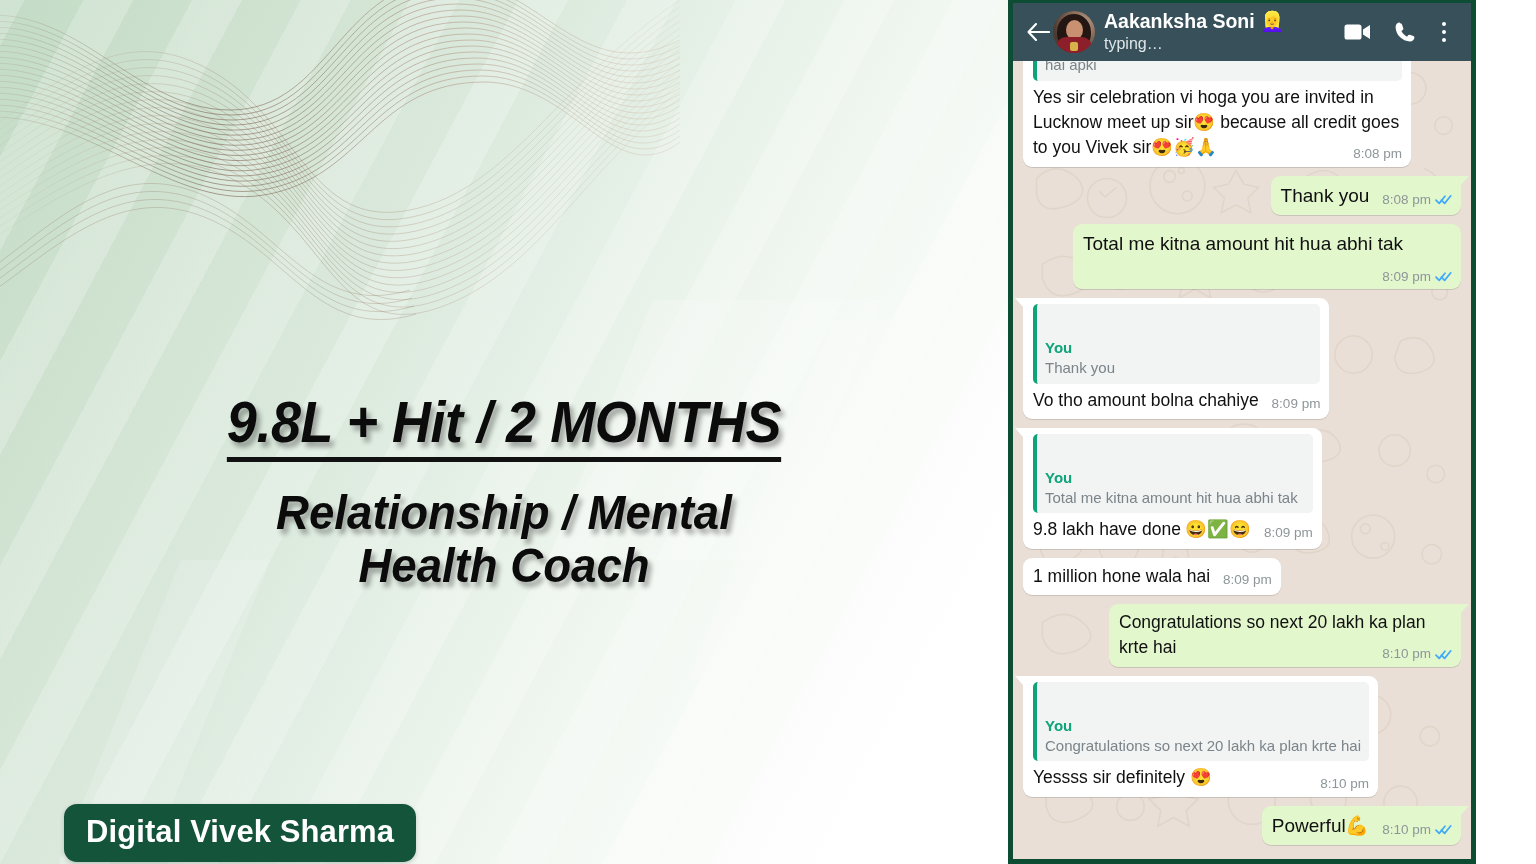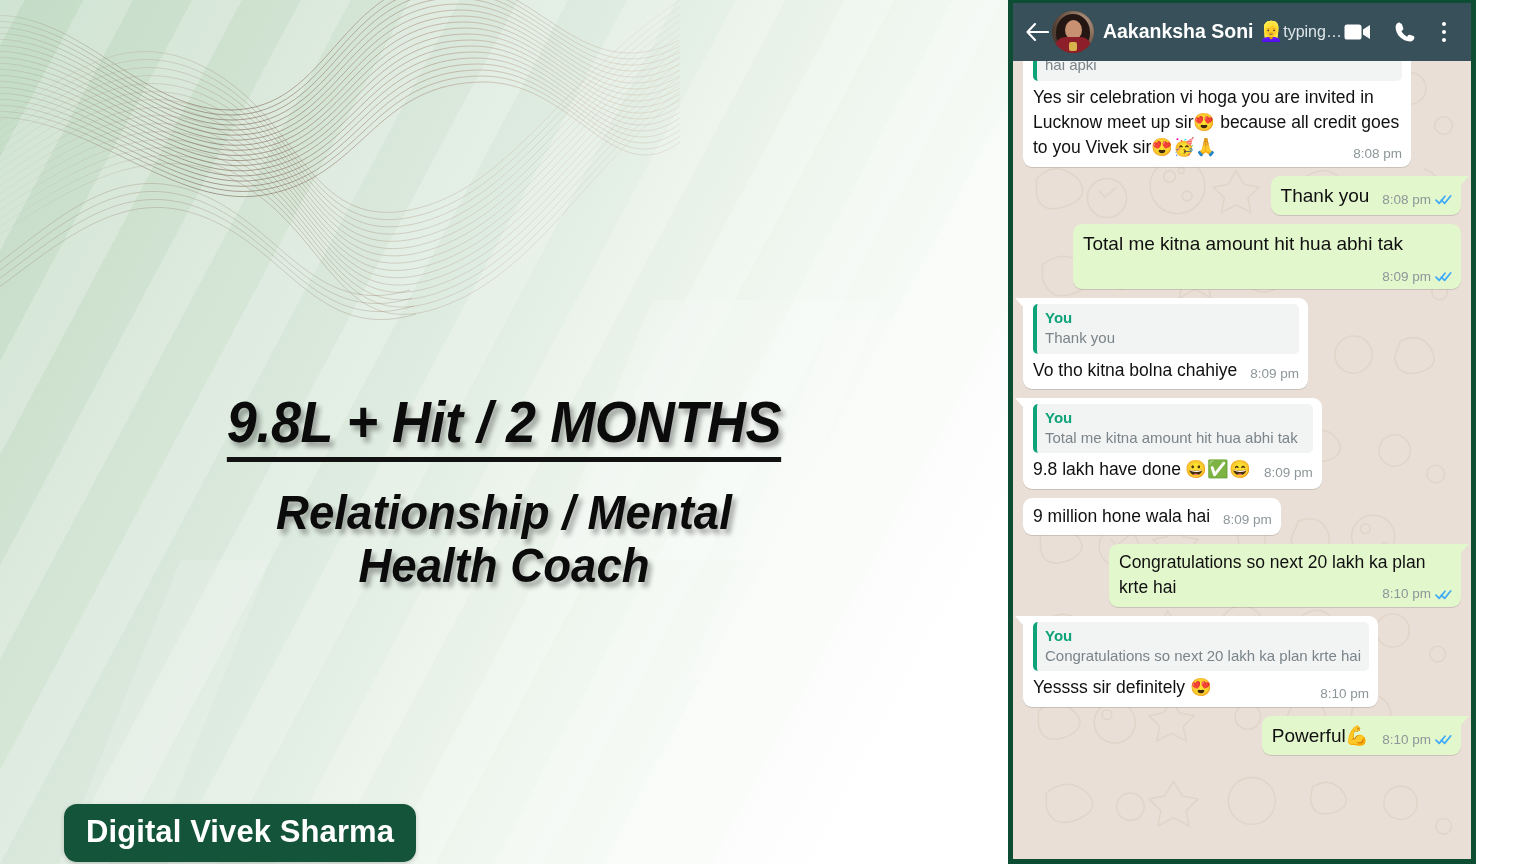--- a/index.html
+++ b/index.html
@@ -126,21 +126,21 @@
   }
   .av-bg { position:absolute; inset:0;
     background:
       radial-gradient(circle at 72% 30%, #b9a08a 0%, #8a6f5c 34%, #4c3a30 70%);
   }
   .av-hair { position:absolute; left:4px; top:3px; width:34px; height:36px; border-radius:50% 50% 45% 45%; background:#241713; }
   .av-face { position:absolute; left:13px; top:9px; width:17px; height:20px; border-radius:50%; background:#c79172; }
   .av-body { position:absolute; left:3px; bottom:0; width:36px; height:16px; border-radius:10px 10px 0 0; background:#8d1f2a; }
   .av-accent { position:absolute; left:17px; bottom:2px; width:8px; height:9px; border-radius:2px; background:#d8b24a; }
 
-  .hdr-texts { flex: 1 1 auto; min-width: 0; display: flex; flex-direction: row; }
+  .hdr-texts { flex: 1 1 auto; min-width: 0; display: flex; flex-direction: column; justify-content: center; }
   .hdr-name { color: #fff; font-size: 19.5px; font-weight: bold; line-height: 1.1; white-space: nowrap; }
   .hdr-status { color: #dfe6e9; font-size: 16px; line-height: 1.2; margin-top: 1px; }
   .hdr-icons { display: flex; align-items: center; gap: 0; flex: 0 0 auto; }
   .hdr-icon { width: 48px; display: flex; align-items: center; justify-content: center; color: #fff; }
   .hdr-icon.menu { width: 30px; }
   .dots { display:flex; flex-direction:column; gap:3.5px; align-items:center; }
   .dots i { width: 4.5px; height: 4.5px; border-radius: 50%; background: #fff; display:block; }
 
   .wa-body {
     position: relative;
@@ -182,21 +182,21 @@
   .bubble.notail { border-radius: 9px; }
   .bubble.notail::before { display: none; }
 
   .quote {
     background: #f2f3f3;
     border-left: 4px solid #0fa37a;
     border-radius: 5px;
     padding: 5px 8px 6px 8px;
     margin-bottom: 4px;
   }
-  .quote-who { color: #0fa37a; font-size: 15px; font-weight: bold; line-height: 1.25; }
+  .quote-who { color: #0fa37a; font-size: 15px; font-weight: bold; line-height: 1.25; margin-top: 30px; }
   .quote-text { color: #7a8489; font-size: 15px; line-height: 1.3; }
 
   .mtext { display: inline; }
   .meta {
     display: inline-flex;
     align-items: center;
     gap: 4px;
     float: right;
     margin: 6px 0 0 9px;
     position: relative;
@@ -457,21 +457,21 @@
             <div class="clear"></div>
           </div>
         </div>
 
         <div class="row in">
           <div class="bubble in" style="max-width:334px;">
             <div class="quote">
               <div class="quote-who">You</div>
               <div class="quote-text">Thank you</div>
             </div>
-            <span class="mtext">Vo tho kitna bolna chahiye</span>
+            <span class="mtext">Vo tho amount bolna chahiye</span>
             <span class="meta inline">
               <span class="time">8:09 pm</span>
             </span>
           </div>
         </div>
 
         <div class="row in">
           <div class="bubble in" style="max-width:348px;">
             <div class="quote">
               <div class="quote-who">You</div>
@@ -479,21 +479,21 @@
             </div>
             <span class="mtext">9.8 lakh have done 😀✅😄</span>
             <span class="meta inline">
               <span class="time">8:09 pm</span>
             </span>
           </div>
         </div>
 
         <div class="row in">
           <div class="bubble in notail">
-            <span class="mtext">9 million hone wala hai</span>
+            <span class="mtext">1 million hone wala hai</span>
             <span class="meta inline">
               <span class="time">8:09 pm</span>
             </span>
           </div>
         </div>
 
         <div class="row out">
           <div class="bubble out" style="max-width:352px;">
             <span class="mtext">Congratulations so next 20 lakh ka plan krte hai</span>
             <span class="meta">

